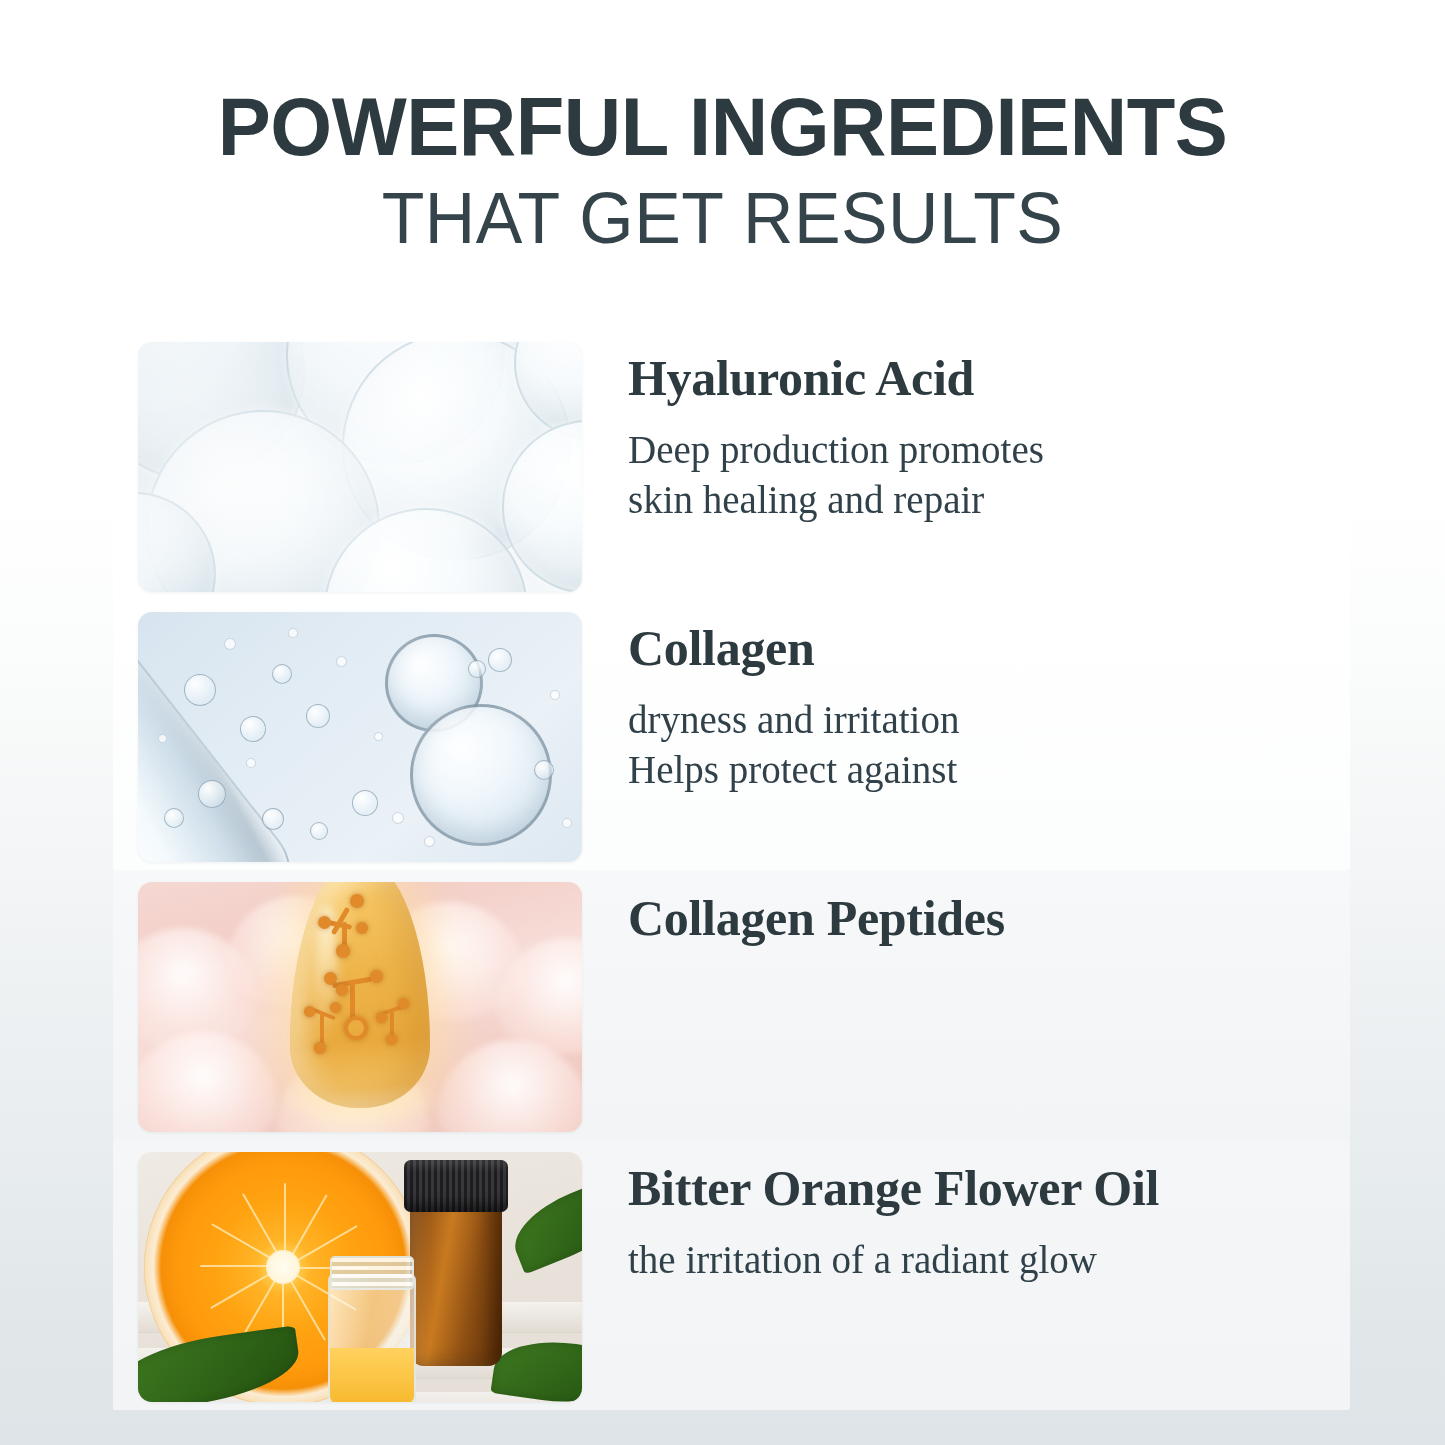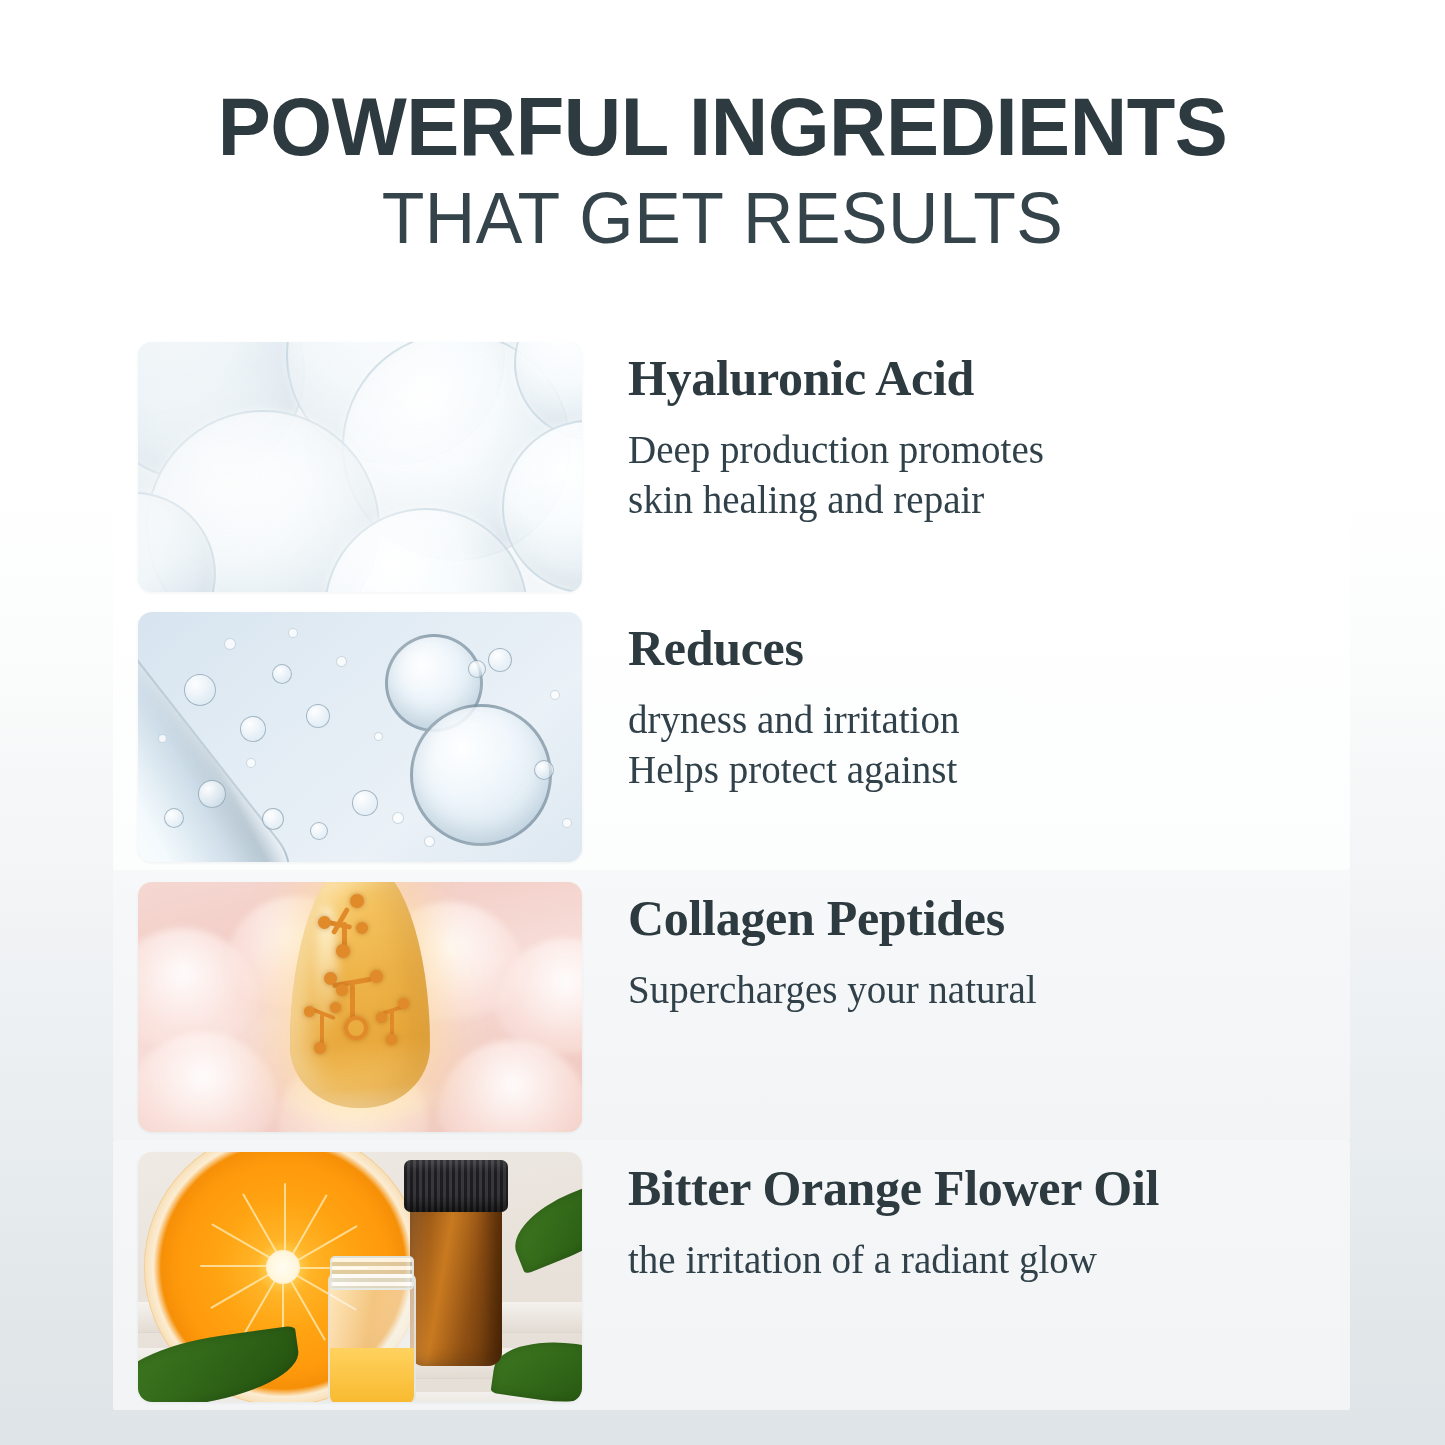--- a/index.html
+++ b/index.html
@@ -425,21 +425,21 @@
           <div class="spec" style="left:286px; top:224px; width:9px;  height:9px;"></div>
           <div class="spec" style="left:412px; top:78px;  width:8px;  height:8px;"></div>
           <div class="spec" style="left:20px;  top:122px; width:7px;  height:7px;"></div>
           <div class="spec" style="left:108px; top:146px; width:8px;  height:8px;"></div>
           <div class="spec" style="left:254px; top:200px; width:10px; height:10px;"></div>
           <div class="spec" style="left:424px; top:206px; width:8px;  height:8px;"></div>
         </div>
       </div>
 
       <div class="copy">
-        <div class="ing-name">Reduces</div>
+        <div class="ing-name">Collagen</div>
         <div class="ing-desc">
           <span class="ln">dryness and irritation</span>
           <span class="ln">Helps protect against</span>
         </div>
       </div>
     </div>
 
     <div class="row row-2">
       <div class="row-panel"></div>
 
@@ -483,21 +483,20 @@
             <div class="mol" style="left:86px; top:152px; width:11px; height:11px;"></div>
             <div class="mol" style="left:108px; top:138px; width:11px; height:11px;"></div>
             <div class="mol" style="left:96px; top:174px; width:11px; height:11px;"></div>
           </div>
         </div>
       </div>
 
       <div class="copy">
         <div class="ing-name">Collagen Peptides</div>
         <div class="ing-desc">
-          <span class="ln">Supercharges your natural</span>
         </div>
       </div>
     </div>
 
     <div class="row row-3">
       <div class="row-panel"></div>
 
       <div class="thumb">
         <div class="art-orange">
           <div class="plank" style="top:150px;"></div>

